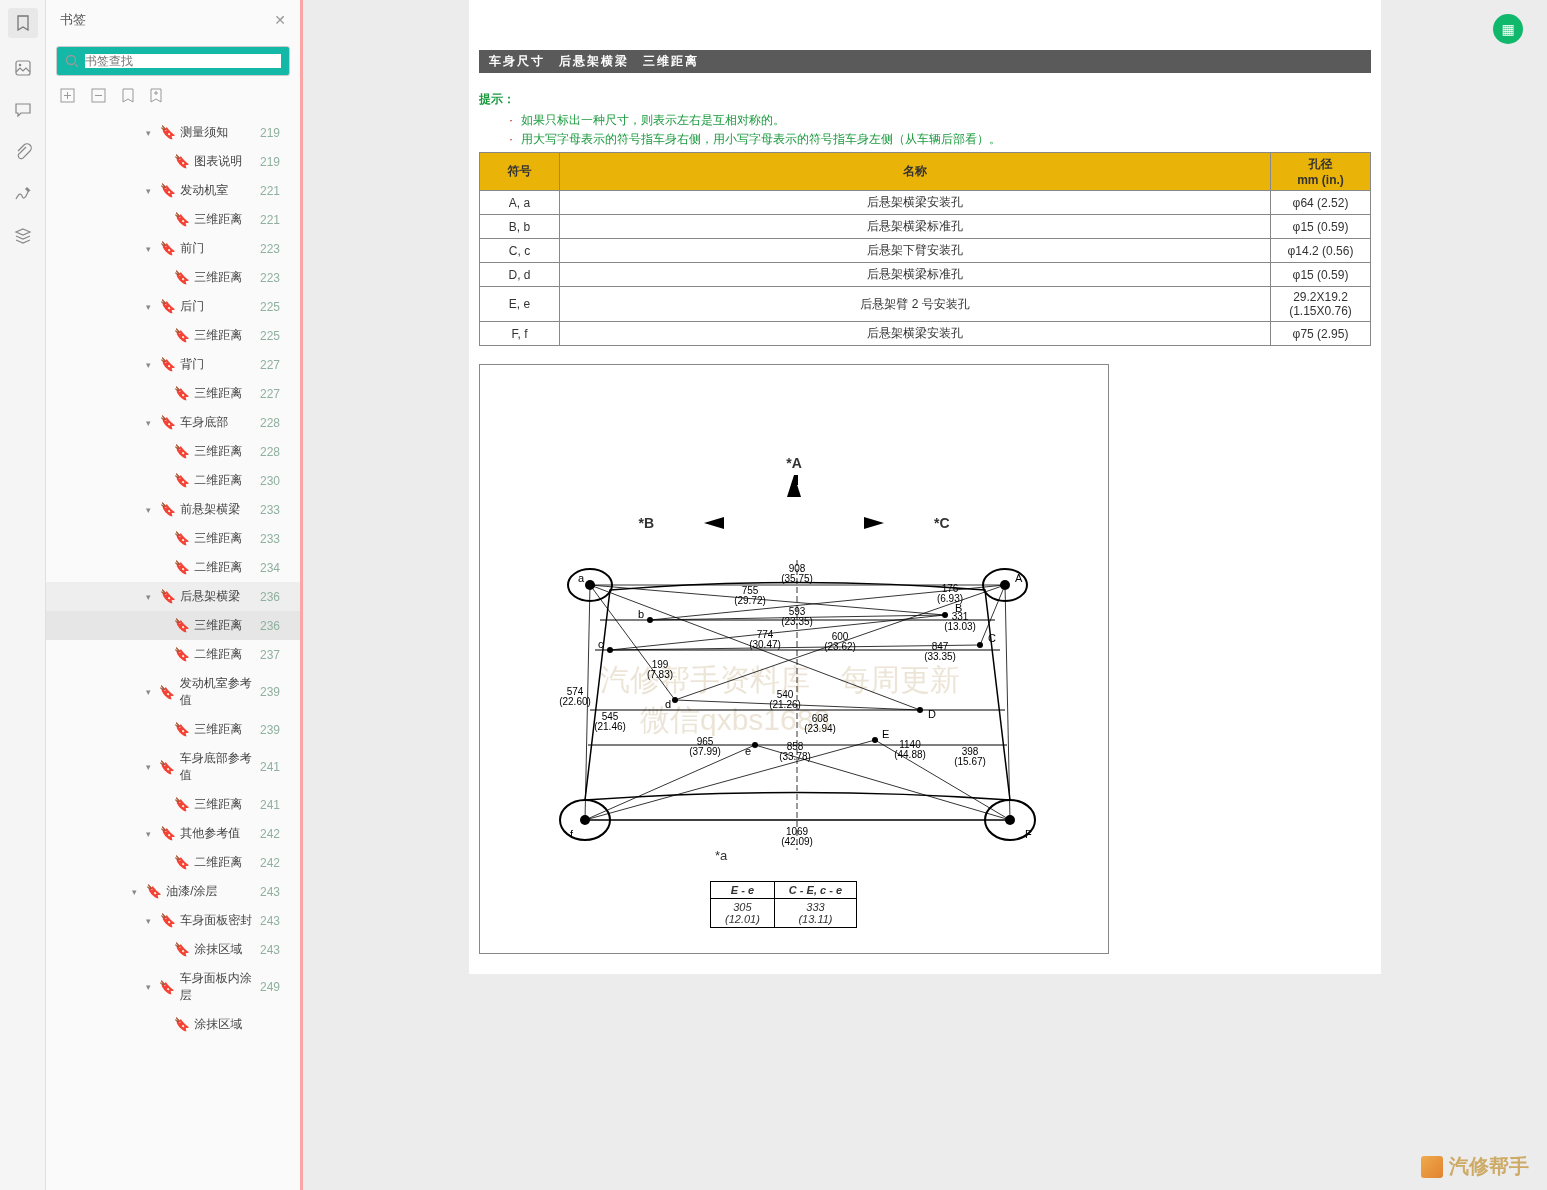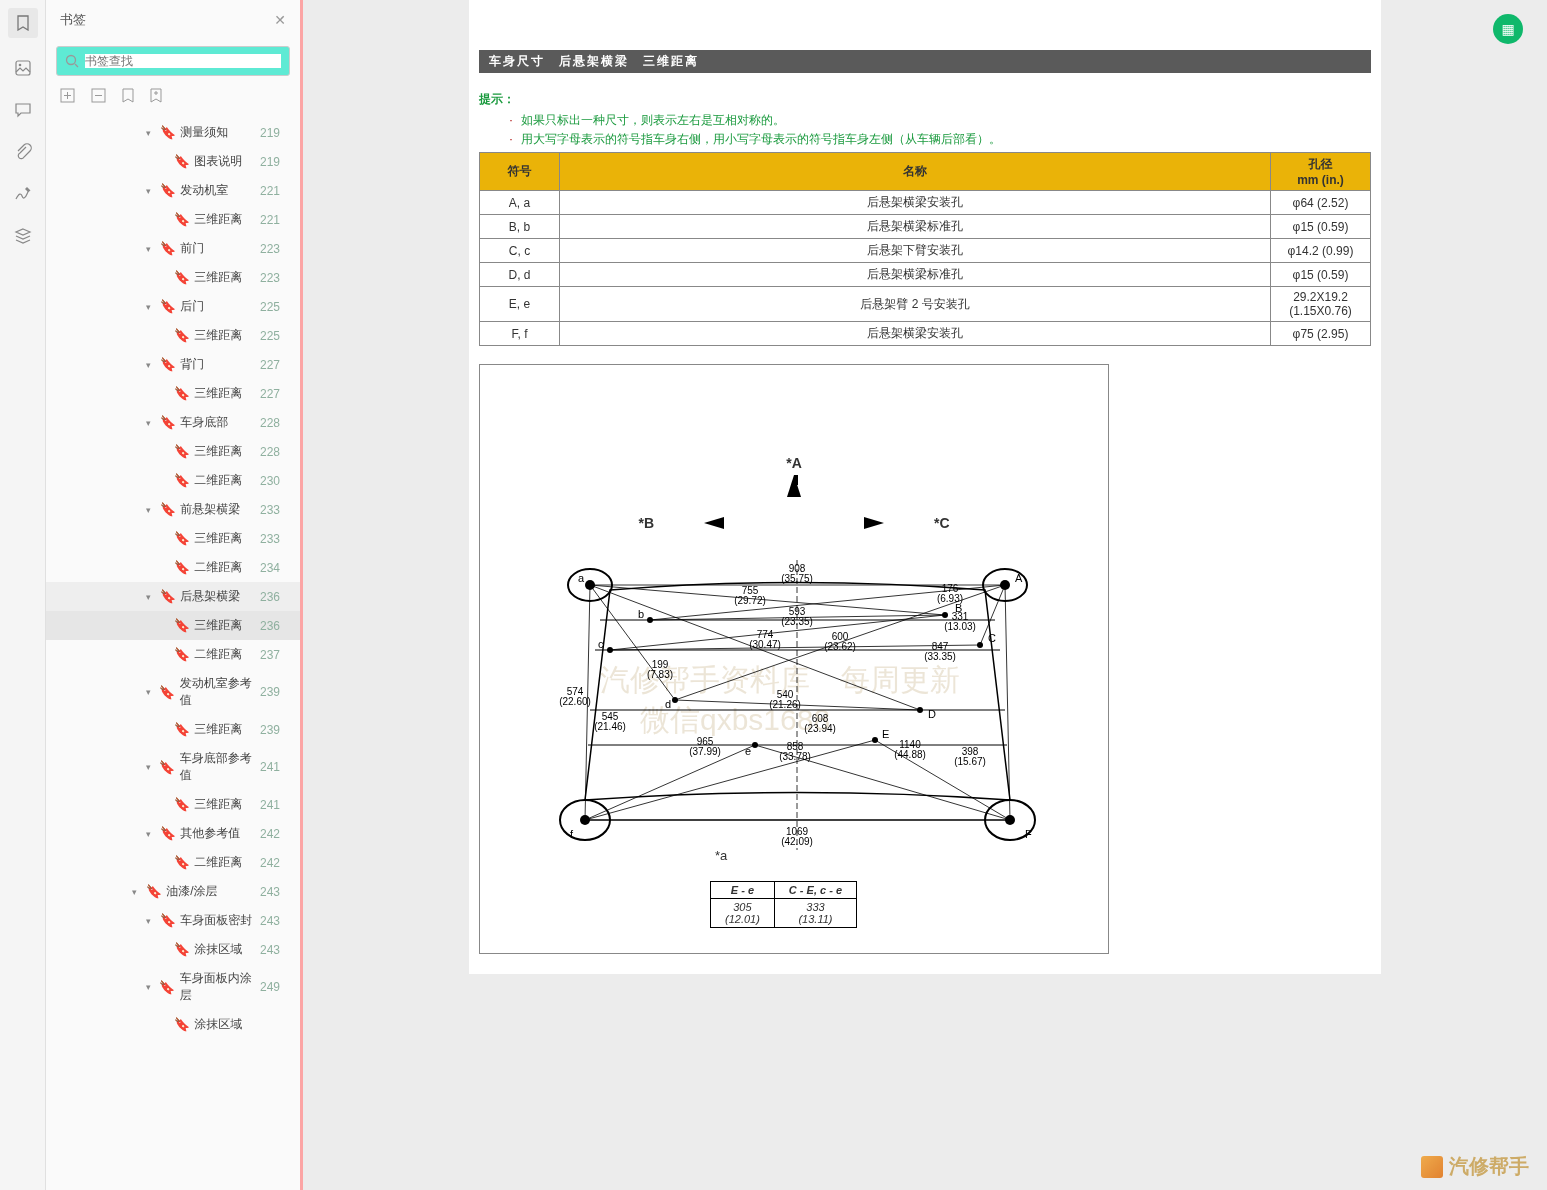--- a/index.html
+++ b/index.html
@@ -6,21 +6,21 @@
 body { font-family: "Microsoft YaHei", Arial, sans-serif; font-size: 12px; color: #333; background: #fff; overflow: hidden; }
 .app { display: flex; height: 100vh; }
 .icon-rail { width: 46px; background: #f5f5f5; border-right: 1px solid #e0e0e0; display: flex; flex-direction: column; align-items: center; padding-top: 8px; gap: 18px; }
 .icon-rail .rail-icon { width: 24px; height: 24px; display: flex; align-items: center; justify-content: center; color: #888; cursor: pointer; }
 .icon-rail .rail-icon:first-child { background: #e8e8e8; border-radius: 3px; padding: 4px; width: 30px; height: 30px; }
 .sidebar { width: 257px; background: #fafafa; border-right: 3px solid #fca5a5; display: flex; flex-direction: column; }
 .sidebar-header { display: flex; align-items: center; justify-content: space-between; padding: 8px 14px; height: 40px; }
 .sidebar-title { font-size: 13px; color: #555; }
 .close-x { color: #999; cursor: pointer; font-size: 14px; }
 .search-wrap { padding: 6px 10px 4px; }
-.search-box { display: flex; align-items: center; border: 1px solid #ccc; border-radius: 3px; background: #5eead4; height: 30px; padding: 0 8px; }
+.search-box { display: flex; align-items: center; border: 1px solid #ccc; border-radius: 3px; background: #14b8a6; height: 30px; padding: 0 8px; }
 .search-box input { border: none; outline: none; flex: 1; font-size: 12px; margin-left: 6px; }
 .toolbar-row { display: flex; gap: 16px; padding: 8px 14px; color: #999; }
 .toolbar-row span { cursor: pointer; }
 .tree { flex: 1; overflow-y: auto; padding: 4px 0 10px; }
 .tree-item { display: flex; align-items: center; justify-content: space-between; padding: 6px 18px 6px 0; cursor: pointer; }
 .tree-item.active { background: #e6e6e6; }
 .tree-item.highlight { background: #eee; }
 .tree-left { display: flex; align-items: center; gap: 4px; }
 .tree-toggle { width: 10px; color: #888; font-size: 9px; }
 .tree-bm { color: #bbb; font-size: 13px; }
@@ -410,21 +410,21 @@
               <td style="white-space:pre-line">φ64 (2.52)</td>
             </tr>
             <tr>
               <td>B, b</td>
               <td class="name-cell">后悬架横梁标准孔</td>
               <td style="white-space:pre-line">φ15 (0.59)</td>
             </tr>
             <tr>
               <td>C, c</td>
               <td class="name-cell">后悬架下臂安装孔</td>
-              <td style="white-space:pre-line">φ14.2 (0.99)</td>
+              <td style="white-space:pre-line">φ14.2 (0.56)</td>
             </tr>
             <tr>
               <td>D, d</td>
               <td class="name-cell">后悬架横梁标准孔</td>
               <td style="white-space:pre-line">φ15 (0.59)</td>
             </tr>
             <tr>
               <td>E, e</td>
               <td class="name-cell">后悬架臂 2 号安装孔</td>
               <td style="white-space:pre-line">29.2X19.2

